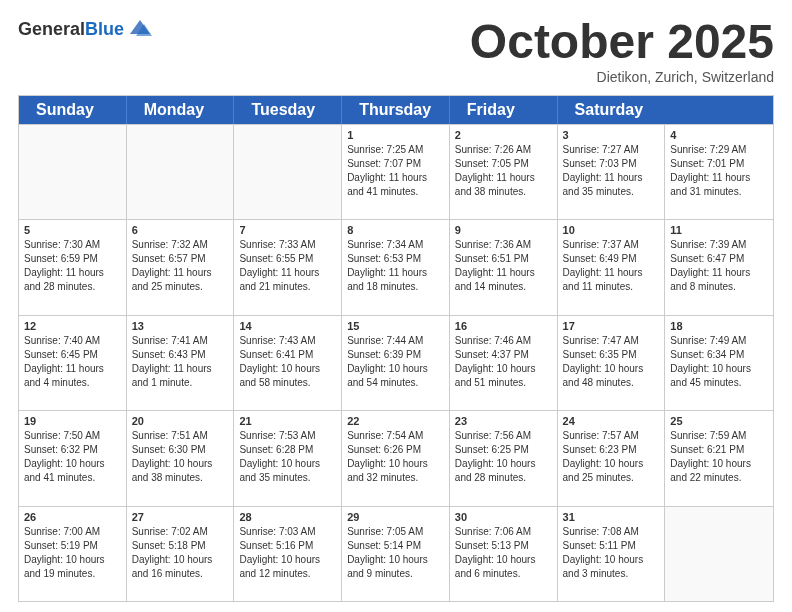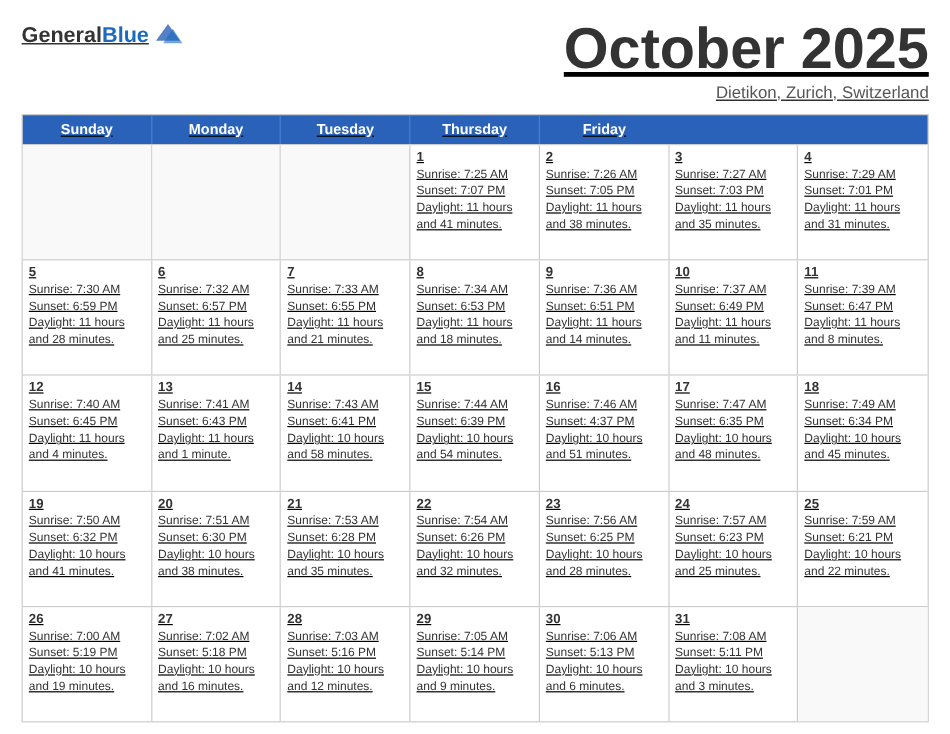--- a/index.html
+++ b/index.html
@@ -9,21 +9,20 @@
       width: 792px;
       height: 612px;
       overflow: hidden;
     }
     .page {
       width: 792px;
       height: 612px;
       padding: 16px 18px 10px 18px;
       display: flex;
       flex-direction: column;
-      text-decoration: underline;
     }
     .header {
       display: flex;
       justify-content: space-between;
       align-items: flex-start;
       margin-bottom: 10px;
     }
     .logo {
       display: flex;
       align-items: center;
@@ -59,24 +58,23 @@
       flex-direction: column;
       border: 1px solid #ccc;
     }
     .cal-header {
       display: grid;
       grid-template-columns: repeat(7, 1fr);
       background: #2962b8;
     }
     .cal-header-cell {
       color: #fff;
-      font-size: 12px;
+      font-size: 16px;
       font-weight: bold;
-      text-align: center;
-      padding: 5px 4px;
+      padding: 5px 17px;
       border-right: 1px solid #4a7fd4;
     }
     .cal-header-cell:last-child { border-right: none; }
     .cal-body {
       flex: 1;
       display: flex;
       flex-direction: column;
     }
     .cal-row {
       display: grid;
@@ -131,20 +129,21 @@
     </div>
   </div>
 
   <div class="calendar">
     <div class="cal-header" id="cal-header">
         <div class="cal-header-cell">Sunday</div>
         <div class="cal-header-cell">Monday</div>
         <div class="cal-header-cell">Tuesday</div>
         <div class="cal-header-cell">Thursday</div>
         <div class="cal-header-cell">Friday</div>
+        <div class="cal-header-cell">Saturday</div>
       </div>
     <div class="cal-body" id="cal-body">
         <div class="cal-row">
           <div class="cal-cell empty"></div>
           <div class="cal-cell empty"></div>
           <div class="cal-cell empty"></div>
           <div class="cal-cell">
             <div class="day-num">1</div>
             <div class="cell-info" style="white-space: pre-line;">Sunrise: 7:25 AM
 Sunset: 7:07 PM

